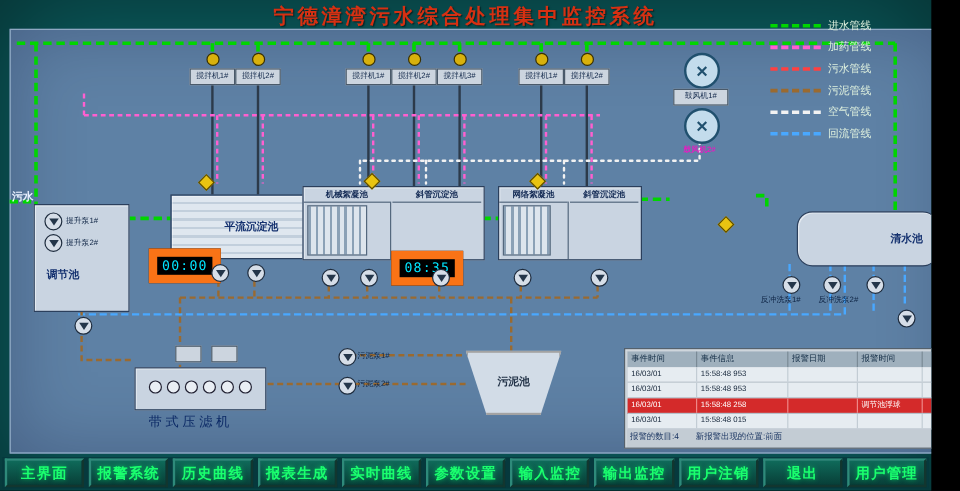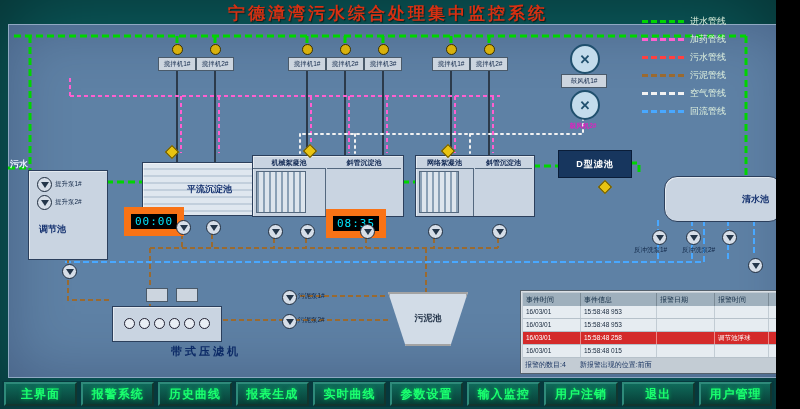--- a/index.html
+++ b/index.html
@@ -19,21 +19,21 @@
   .tank{position:absolute;background:#c9d4e1;border:1px solid #2b3f5c;box-shadow:inset 1px 1px 0 rgba(255,255,255,.5);}
   .tname{position:absolute;font-size:9px;font-weight:bold;color:#14316f;white-space:nowrap;}
   .striped-h{background:repeating-linear-gradient(180deg,#dfe7ef 0 5px,#c2cfdc 5px 7px);padding-left:33px;}
   .bhead{position:absolute;top:1px;height:11px;line-height:11px;text-align:center;font-size:7px;
          font-weight:bold;color:#132a54;border-bottom:1px solid #54687e;}
   .vstripe{position:absolute;background:repeating-linear-gradient(90deg,#8ba1b6 0 2px,#dde5ed 2px 6px);border:1px solid #54687e;}
   .divline{position:absolute;top:12px;bottom:0;width:1px;background:#54687e;}
   .dtank{position:absolute;background:#17365e;border:1px solid #0a1d38;color:#fff;font-size:9px;
          font-weight:bold;display:flex;align-items:center;justify-content:center;letter-spacing:1px;}
   .trap{position:absolute;background:#d2dce7;border:2px solid #a3a3a3;clip-path:polygon(0 0,100% 0,78% 100%,22% 100%);}
-  .beltlabel{position:absolute;font-size:11px;font-weight:bold;color:#0c2a66;letter-spacing:3px;margin-left:47px;}
+  .beltlabel{position:absolute;font-size:11px;font-weight:normal;color:#0c2a66;letter-spacing:3px;}
   .roller{width:9px;height:9px;border-radius:50%;border:1px solid #223;background:#e9eef4;display:inline-block;margin:1px 2px;}
   
   .mixer{position:absolute;top:44px;width:38px;text-align:center;}
   .mixer-icon{width:9px;height:9px;margin:0 auto;background:#d8b10c;border:1px solid #3a3000;border-radius:50%;}
   .mixer-box{margin-top:2px;height:12px;line-height:12px;background:#ccd5df;border:1px solid #4a5a6a;font-size:6.5px;color:#12284a;}
   .fan{position:absolute;width:26px;height:26px;border-radius:50%;background:#c3dcec;border:2px solid #20506e;
        display:flex;align-items:center;justify-content:center;}
   .fan span{color:#20506e;font-size:13px;font-weight:bold;}
   .chip{position:absolute;height:12px;line-height:12px;text-align:center;background:#ccd5df;border:1px solid #4a5a6a;
         font-size:6.5px;color:#12284a;}
@@ -236,23 +236,20 @@
     <div class="divline" style="left:72px;"></div>
   </div>
 
   <div class="tank" style="left:415px;top:155px;width:118px;height:60px;">
     <div class="bhead" style="left:0;width:57px;">网络絮凝池</div>
     <div class="bhead" style="left:59px;width:57px;">斜管沉淀池</div>
     <div class="vstripe" style="left:3px;top:15px;width:38px;height:40px;"></div>
     <div class="divline" style="left:57px;"></div>
   </div>
 
-  <div class="dtank" style="left:558px;top:150px;width:72px;height:26px;">
-    <span>D型滤池</span>
-  </div>
 
   <div class="tank" style="left:664px;top:176px;width:116px;height:44px;border-radius:13px;">
     <div class="tname" style="right:12px;top:16px;">清水池</div>
   </div>
 
   <div class="trap" style="left:388px;top:292px;width:76px;height:50px;">
     <div class="tname" style="left:50%;top:18px;transform:translateX(-50%);color:#25354a;">污泥池</div>
   </div>
 
   <div class="chip" style="left:146px;top:288px;width:20px;"></div>
@@ -336,17 +333,18 @@
   </div>
 
   <div class="bottombar">
     <div class="btn">主界面</div>
     <div class="btn">报警系统</div>
     <div class="btn">历史曲线</div>
     <div class="btn">报表生成</div>
     <div class="btn">实时曲线</div>
     <div class="btn">参数设置</div>
     <div class="btn">输入监控</div>
+    <div class="btn">输出监控</div>
     <div class="btn">用户注销</div>
     <div class="btn">退出</div>
     <div class="btn">用户管理</div>
   </div>
 </div>
 
 </body></html>

